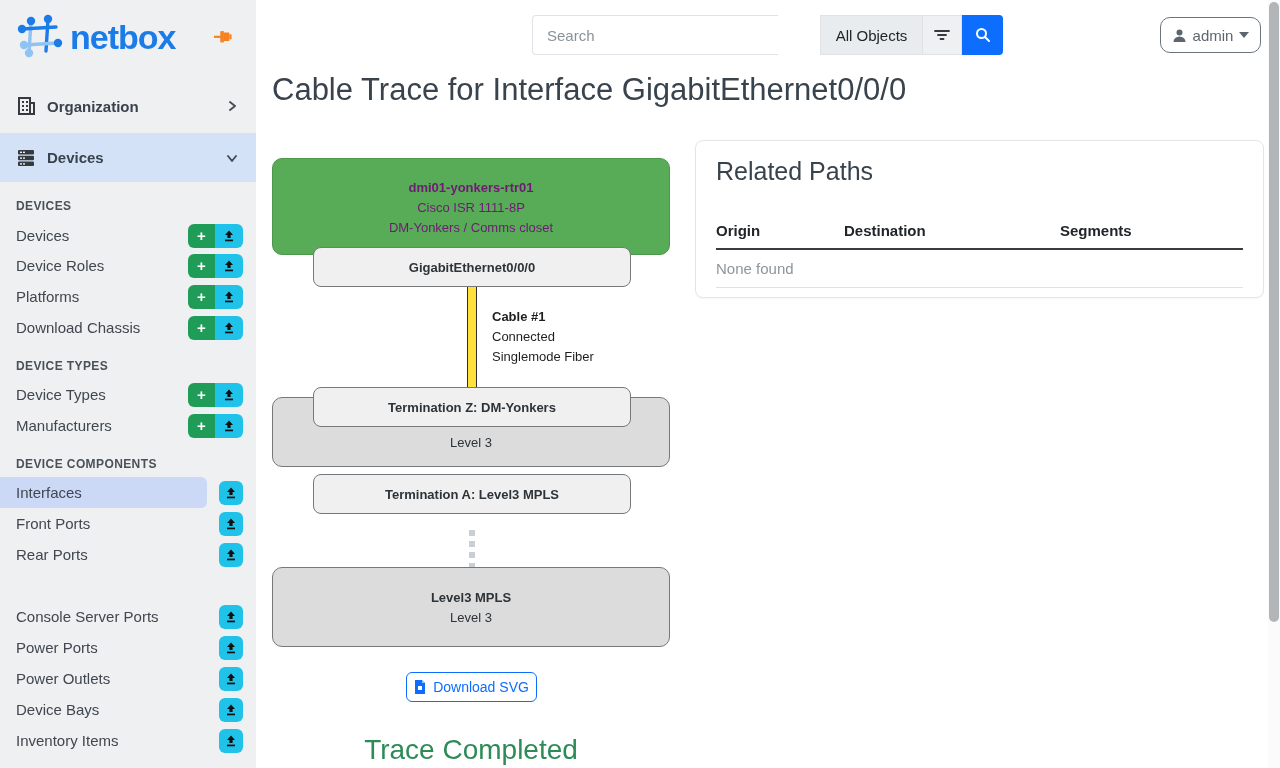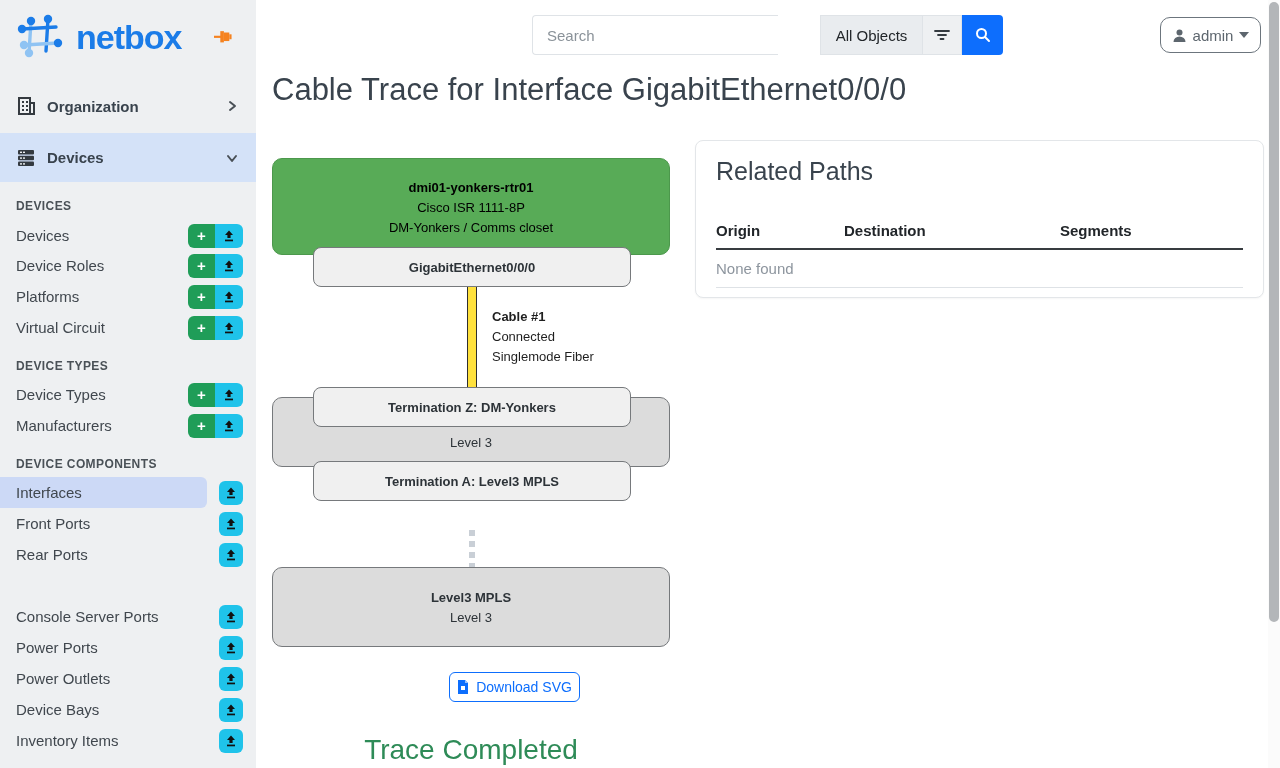--- a/index.html
+++ b/index.html
@@ -11,21 +11,21 @@
     overflow: hidden;
     color: #39434d;
   }
   
   .sidebar {
     position: absolute; left:0; top:0; width:256px; height:768px;
     background: #eef0f2;
   }
   .logo-row { position:absolute; left:14px; top:12px; display:flex; align-items:center; }
   .logo-mark { width:50px; height:50px; }
-  .logo-text { font-size:34px; font-weight:bold; color:#1b7ce8; letter-spacing:-1px; margin-left:12px; }
+  .logo-text { font-size:34px; font-weight:bold; color:#1b7ce8; letter-spacing:-1px; margin-left:6px; }
   .pin-btn { position:absolute; left:211px; top:28px; width:24px; height:20px; background:none; border:none; cursor:pointer; }
   .nav-top {
     position:absolute; left:0; width:256px; display:flex; align-items:center;
     padding-left:15px; font-size:15px; font-weight:bold; color:#39434d; cursor:pointer;
   }
   .nav-top.active { background:#d4e2f8; }
   .nav-top .navicon { width:22px; height:22px; margin-right:10px; }
   .nav-top .chev { position:absolute; right:18px; }
   .nav-header {
     position:absolute; left:0; width:256px; height:31px; display:flex; align-items:center;
@@ -78,21 +78,21 @@
     display:flex; align-items:center; justify-content:center; gap:6px;
     font-size:15px; color:#5d666e; cursor:pointer;
   }
   
   .page-title { position:absolute; left:272px; top:72px; font-size:31px; font-weight:normal; color:#39434d; }
   
   .device-box {
     position:absolute; left:272px; top:158px; width:398px; height:97px;
     background:#58ab57; border:1px solid #4c984c; border-radius:10px;
     display:flex; flex-direction:column; align-items:center; padding-top:19px;
-    color:#000000; font-size:13px; line-height:20px; text-align:center;
+    color:#701a75; font-size:13px; line-height:20px; text-align:center;
   }
   .device-box .bname { font-weight:bold; }
   .term-box {
     position:absolute; left:313px; width:318px; height:40px;
     background:#f0f0f0; border:1px solid #76797c; border-radius:8px;
     display:flex; align-items:center; justify-content:center;
     font-size:13px; font-weight:bold; color:#2d3338; z-index:2;
   }
   .wide-box {
     position:absolute; left:272px; width:398px;
@@ -108,21 +108,21 @@
   .cable-label { position:absolute; left:492px; top:307px; font-size:13px; line-height:20px; color:#1f1f1f; }
   .cable-label .bname { font-weight:bold; }
   .dashed-link {
     position:absolute; left:469px; top:530px; width:6px; height:42px;
     background:repeating-linear-gradient(180deg,#c9cfd6 0 6px,transparent 6px 11px);
   }
   .download-btn {
     position:absolute; left:406px; top:672px; width:131px; height:30px;
     background:#fff; border:1px solid #0d6efd; border-radius:6px;
     display:flex; align-items:center; justify-content:center; gap:7px;
-    color:#0d6efd; font-size:14px; cursor:pointer; font-family:"Liberation Sans",sans-serif;margin-left:43px;
+    color:#0d6efd; font-size:14px; cursor:pointer; font-family:"Liberation Sans",sans-serif;
   }
   .trace-result {
     position:absolute; left:272px; top:734px; width:398px; text-align:center;
     font-size:28px; color:#2e8b57;
   }
   
   .card {
     position:absolute; left:695px; top:140px; width:569px; height:158px;
     background:#fff; border:1px solid #e3e6e9; border-radius:8px;
     box-shadow:0 1px 2px rgba(0,0,0,.04);
@@ -244,21 +244,21 @@
         <button class="btn-add">+</button>
         <button class="btn-import">
           <svg width="12" height="12" viewBox="0 0 12 12">
             <path d="M6 0.5 L10 5 H7.6 V8 H4.4 V5 H2 Z" fill="#111"></path>
             <rect x="2" y="9.6" width="8" height="1.7" fill="#111"></rect>
           </svg>
         </button>
       </span>
   </div>
   <div class="nav-row" style="top:312px;">
-    <span class="lbl">Virtual Circuit</span>
+    <span class="lbl">Download Chassis</span>
     <span class="btn-group">
         <button class="btn-add">+</button>
         <button class="btn-import">
           <svg width="12" height="12" viewBox="0 0 12 12">
             <path d="M6 0.5 L10 5 H7.6 V8 H4.4 V5 H2 Z" fill="#111"></path>
             <rect x="2" y="9.6" width="8" height="1.7" fill="#111"></rect>
           </svg>
         </button>
       </span>
   </div>
@@ -426,21 +426,21 @@
     <div class="bname">Cable #1</div>
     <div>Connected</div>
     <div>Singlemode Fiber</div>
   </div>
 
   <div class="wide-box" style="top:397px;height:70px;padding-top:15px;">
     <span class="bname">Circuit DEOW4921</span>
     <span>Level 3</span>
   </div>
   <div class="term-box" style="top:387px;">Termination Z: DM-Yonkers</div>
-  <div class="term-box" style="top:461px;">Termination A: Level3 MPLS</div>
+  <div class="term-box" style="top:474px;">Termination A: Level3 MPLS</div>
 
   <div class="dashed-link"></div>
 
   <div class="wide-box" style="top:567px;height:80px;padding-top:20px;">
     <span class="bname">Level3 MPLS</span>
     <span>Level 3</span>
   </div>
 
   <button class="download-btn">
     <svg width="12" height="15" viewBox="0 0 12 15">

